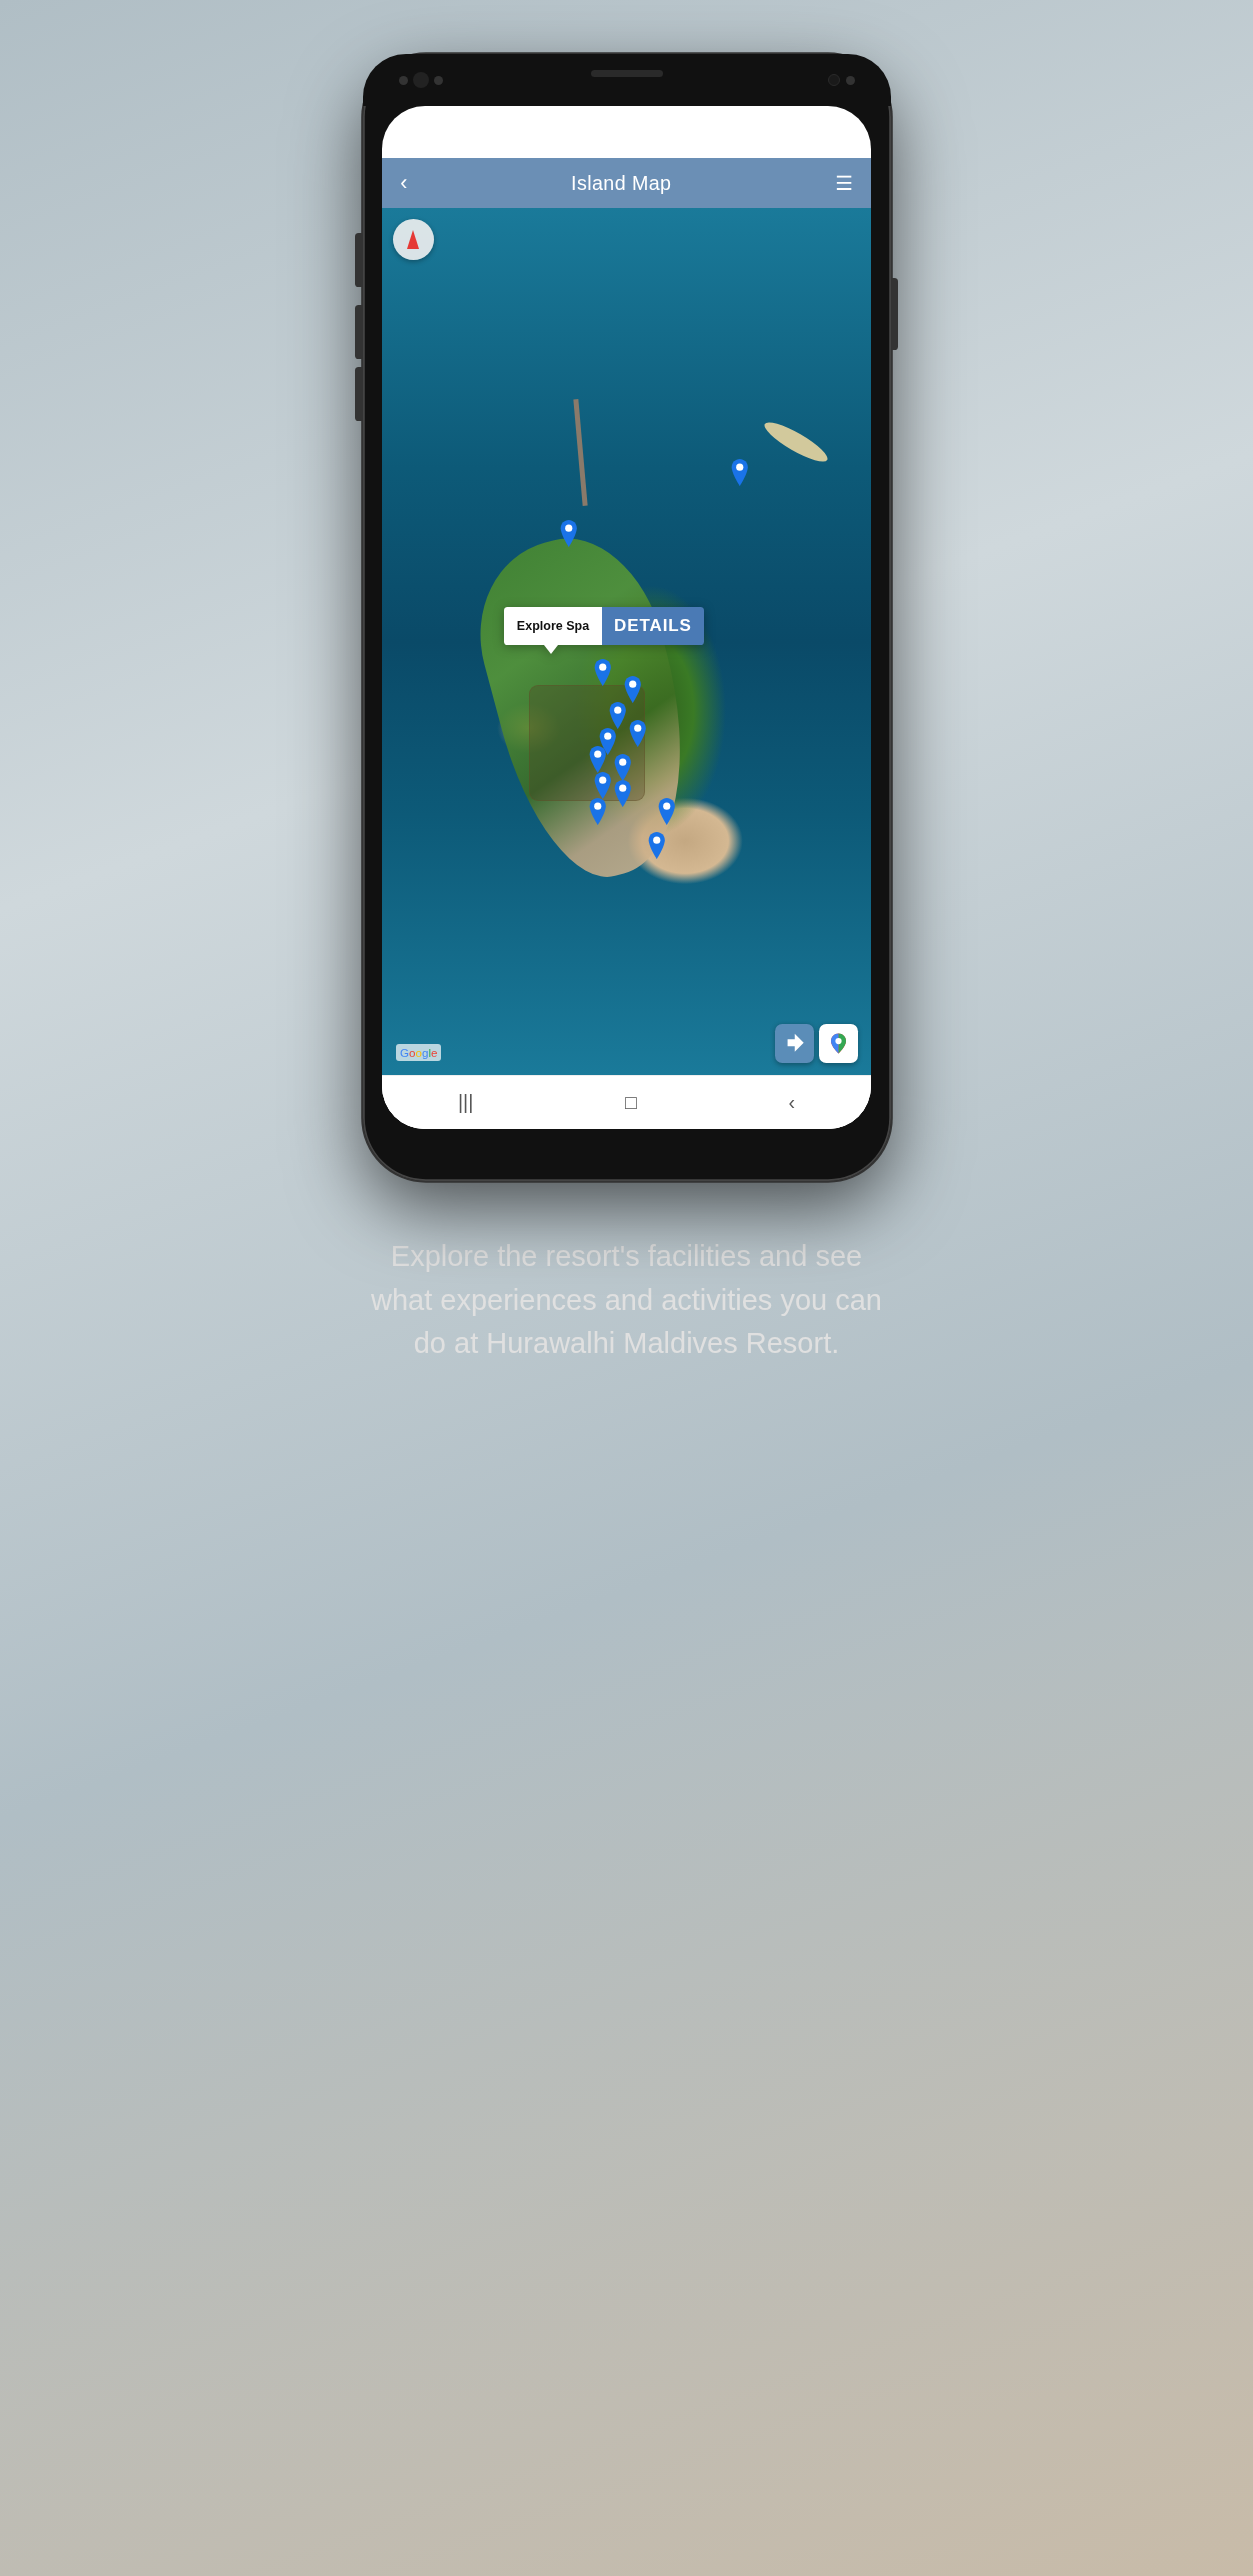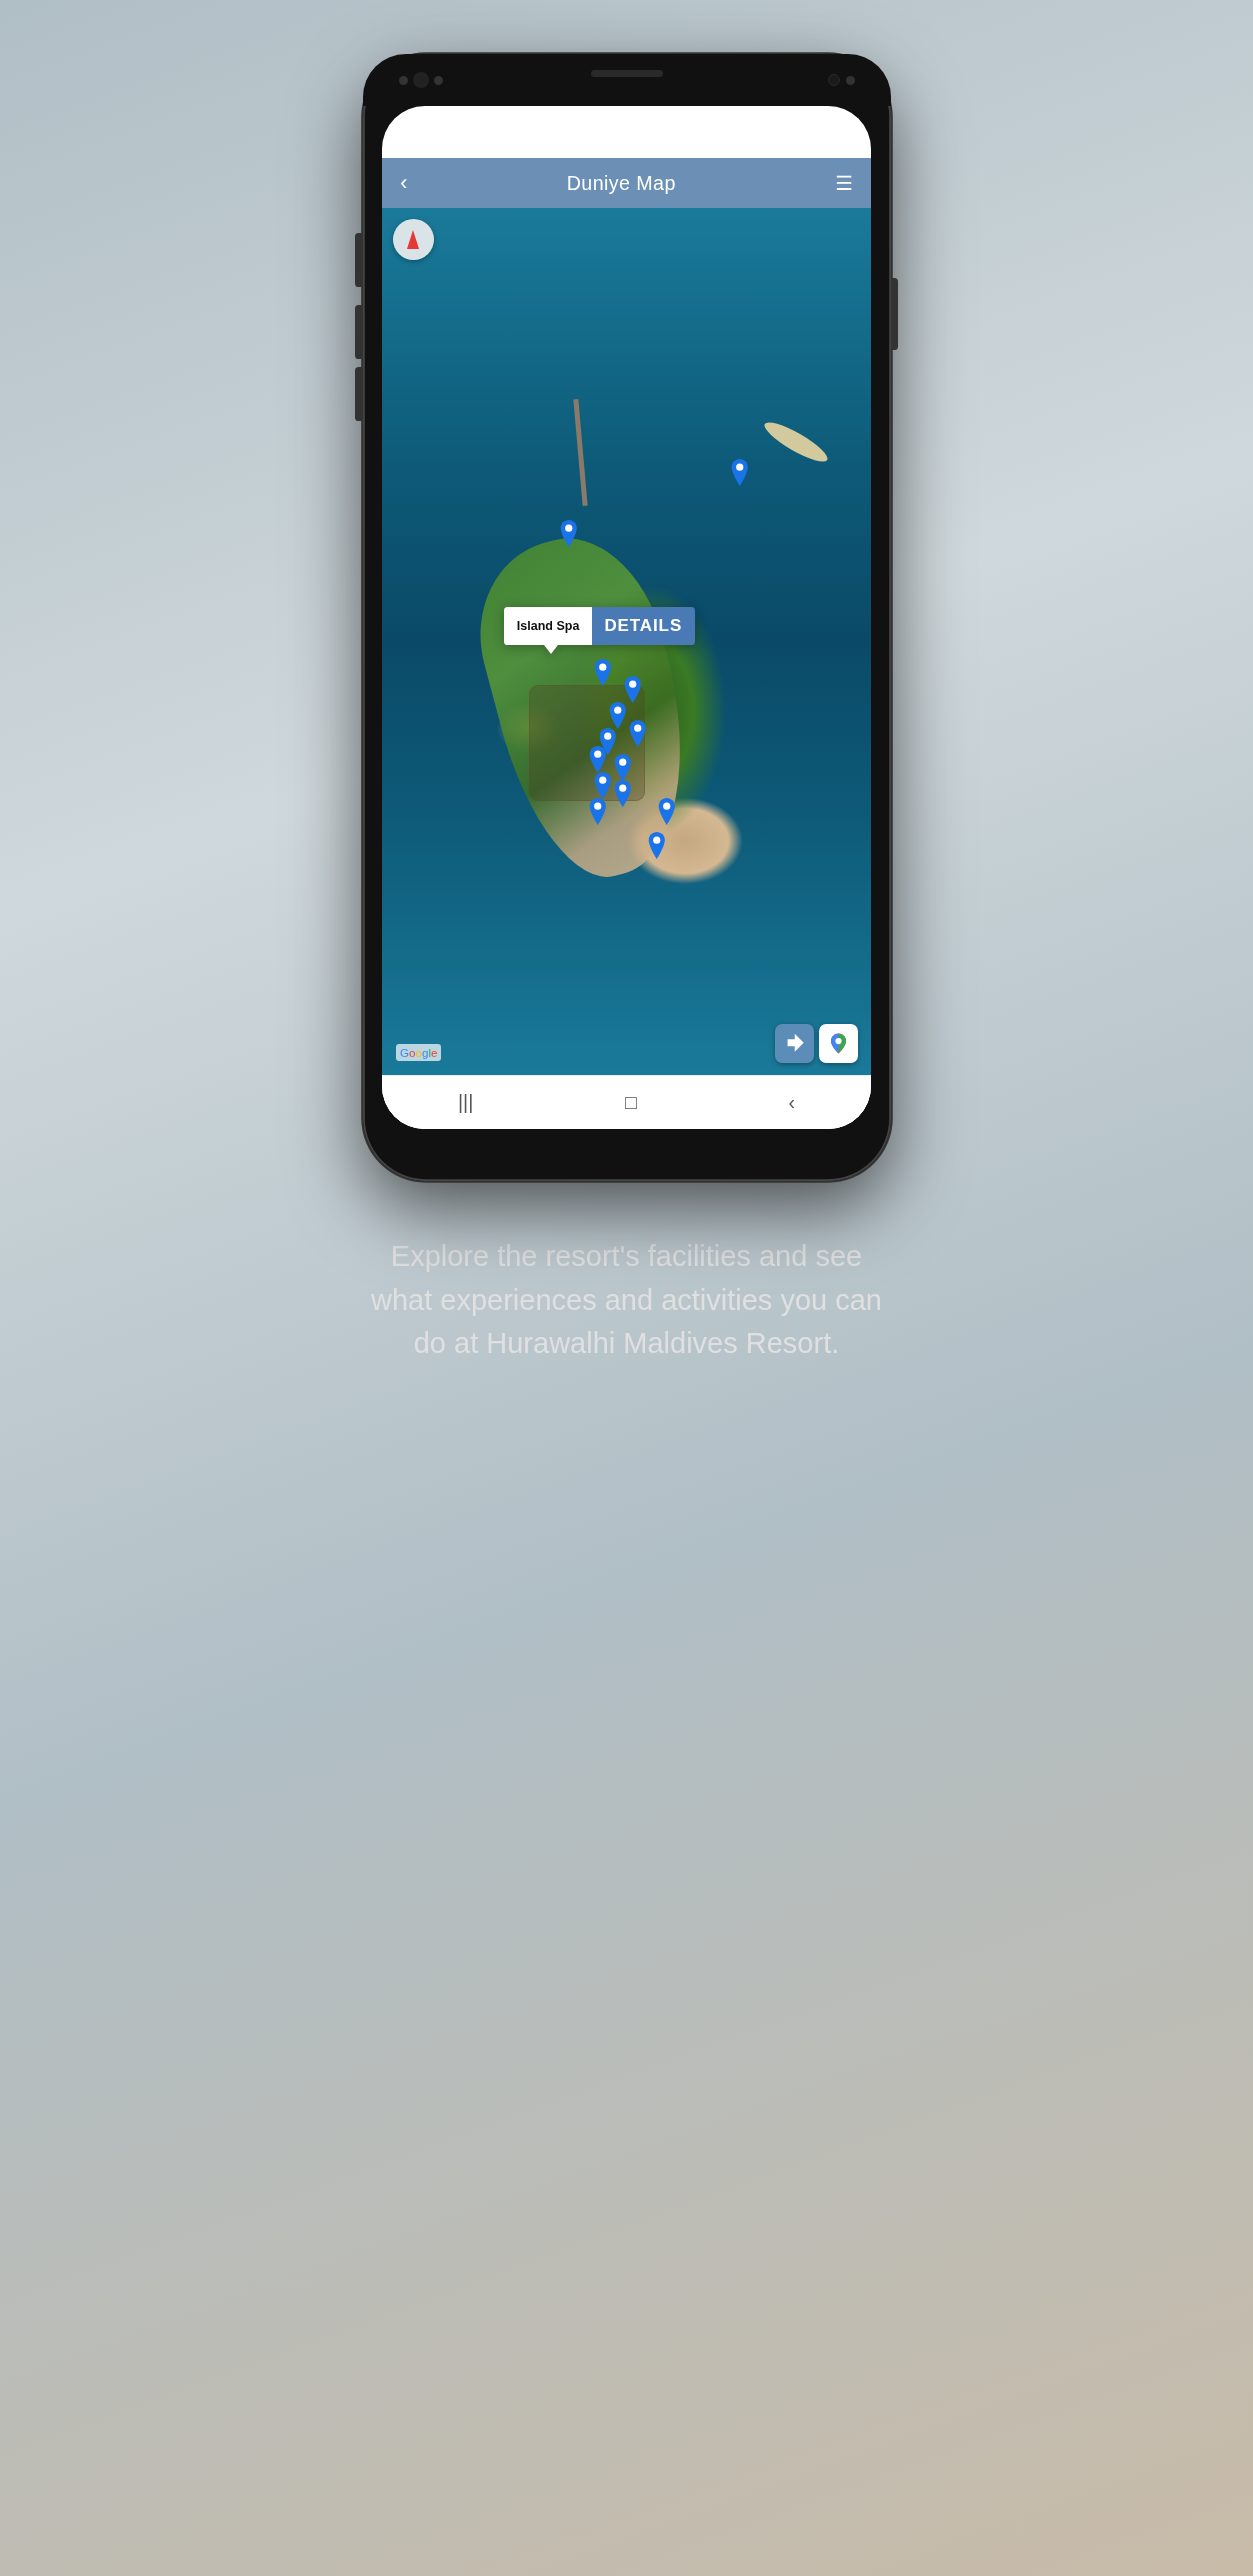--- a/index.html
+++ b/index.html
@@ -390,21 +390,21 @@
         <div class="dot"></div>
       </div>
     </div>
 
     <div class="phone-screen">
 
       <div class="app-content">
 
         <div class="app-header">
           <span class="back-btn">‹</span>
-          <span class="title">Duniye Map</span>
+          <span class="title">Island Map</span>
           <span class="menu-btn">☰</span>
         </div>
 
         <div class="map-container">
 
           <div class="map-bg"></div>
 
           <div class="island-shape"></div>
 
           <div class="pier-top"></div>
@@ -509,21 +509,21 @@
           </div>
 
           <div class="map-pin" style="top:72%;left:54%;">
             <svg viewBox="0 0 24 30" fill="none" xmlns="http://www.w3.org/2000/svg">
               <path d="M12 0C7.03 0 3 4.03 3 9c0 7 9 21 9 21s9-14 9-21c0-4.97-4.03-9-9-9z" fill="#1a73e8"></path>
               <circle cx="12" cy="9" r="4" fill="white"></circle>
             </svg>
           </div>
 
           <div class="info-popup">
-            <div class="info-popup-label">Island Spa</div>
+            <div class="info-popup-label">Explore Spa</div>
             <div class="info-popup-btn">DETAILS</div>
           </div>
 
           <div class="google-logo">
             <span class="G">G</span><span class="o1">o</span><span class="o2">o</span><span class="g2">g</span><span class="l">l</span><span class="e">e</span>
           </div>
 
           <div class="map-controls">
             <div class="map-ctrl-btn directions">
 

